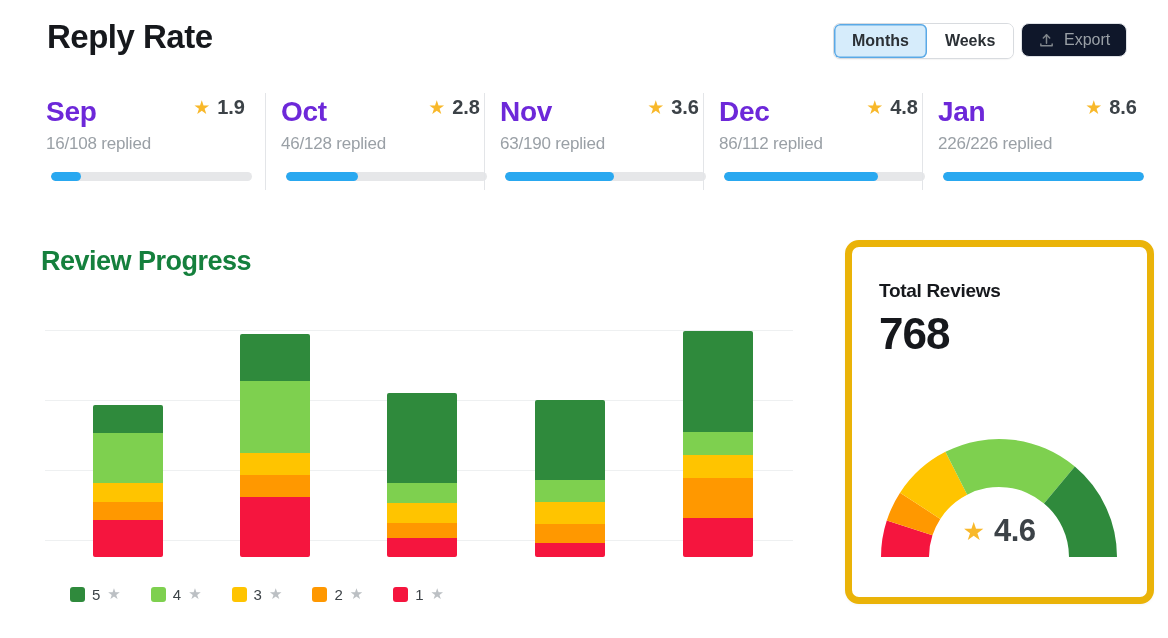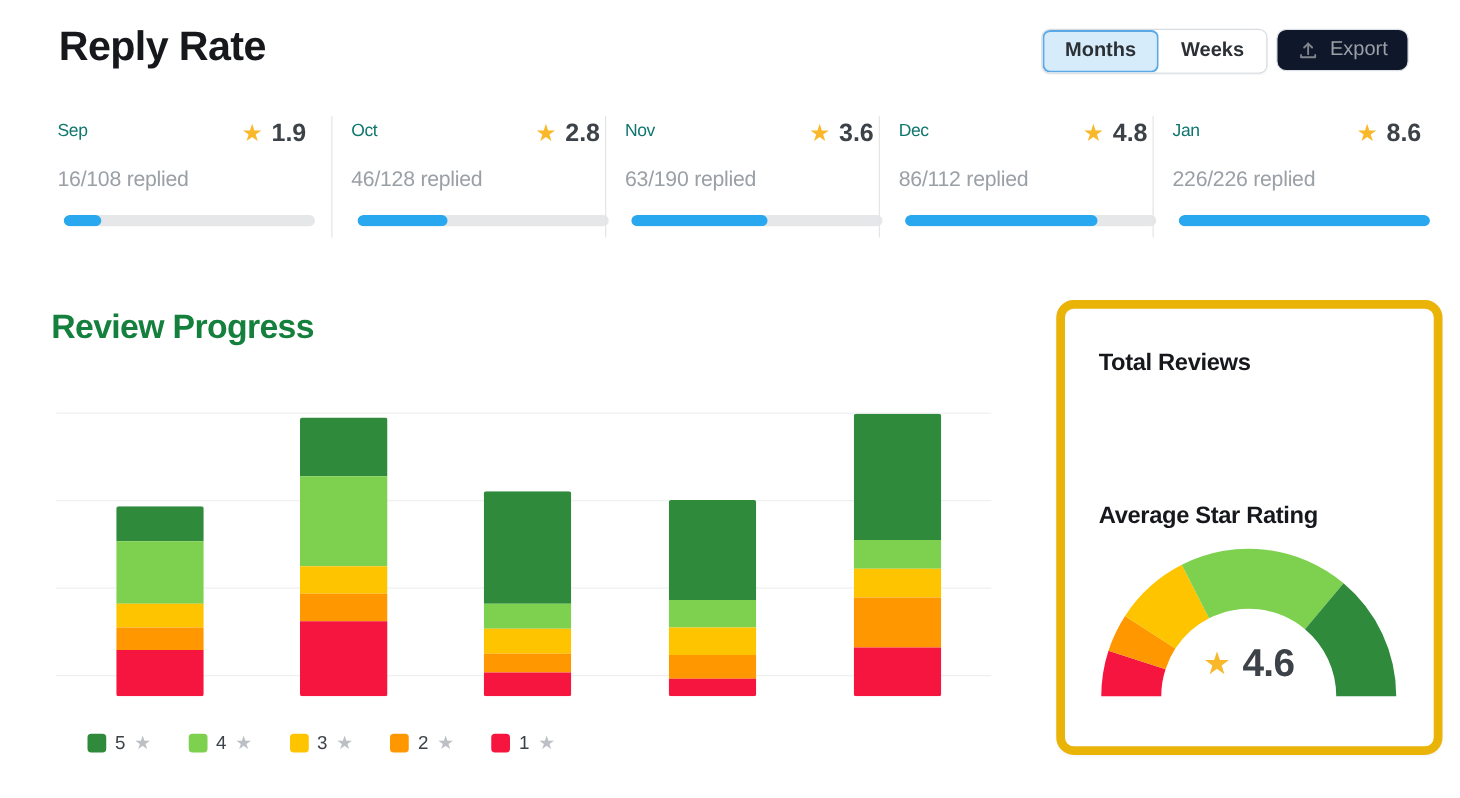--- a/index.html
+++ b/index.html
@@ -95,21 +95,21 @@
     width: 1px; height: 97px;
     background: #e3e5e8;
   }
   .m-top {
     position: absolute;
     left: 0; top: 8px;
     width: 201px; height: 26px;
   }
   .m-name {
     position: absolute; left: 0; top: 0;
-    font-size: 14px; font-weight: normal; color: #0f766e;
+    font-size: 28px; font-weight: bold; color: #6d28d9;
     letter-spacing: -0.3px;
   }
   .m-rating {
     position: absolute; right: 2px; top: 0;
     display: flex; align-items: center; gap: 7px;
   }
   .m-rating .star { font-size: 19px; color: #f8b82a; line-height: 1; }
   .m-rating .val { font-size: 20px; font-weight: bold; color: #3c4247; }
   .m-replied {
     position: absolute;
@@ -381,21 +381,21 @@
     </div>
     <div class="legend-item">
       <span class="legend-swatch" style="background:#f5153e"></span>
       <span class="legend-label">1</span>
       <span class="legend-star">★</span>
     </div>
   </div>
 
 <div class="summary-card">
   <div class="sum-label sum-total-label">Total Reviews</div>
-  <div class="sum-label sum-avg-label">Average Star Rating</div>
+  <div class="sum-total-value">768</div>
   <div class="gauge-wrap">
     <svg width="246" height="130" viewBox="0 0 246 130" id="gauge-svg">
         <path d="M5,121.99999999999999 A118,118 0 0 1 10.775331077171884,85.53599466375618 L56.42604385933926,100.36881039375368 A70,70 0 0 0 53,121.99999999999999 Z" fill="#f5153e"></path>
         <path d="M10.775331077171884,85.53599466375618 A118,118 0 0 1 24.036872982439945,57.732593868226814 L64.2930602438203,83.8752675489481 A70,70 0 0 0 56.42604385933926,100.36881039375368 Z" fill="#ff9800"></path>
         <path d="M24.036872982439945,57.732593868226814 A118,118 0 0 1 69.42912103073348,16.861230145772595 L91.22066501823173,59.62954330681425 A70,70 0 0 0 64.2930602438203,83.8752675489481 Z" fill="#ffc400"></path>
         <path d="M69.42912103073348,16.861230145772595 A118,118 0 0 1 198.84893794301166,31.606755711960588 L167.99513267805776,68.37688898167154 A70,70 0 0 0 91.22066501823173,59.62954330681425 Z" fill="#7ed04f"></path>
         <path d="M198.84893794301166,31.606755711960588 A118,118 0 0 1 241,122 L193,122 A70,70 0 0 0 167.99513267805776,68.37688898167154 Z" fill="#2f8a3c"></path>
       </svg>
     <div class="gauge-center">
       <span class="star">★</span>

